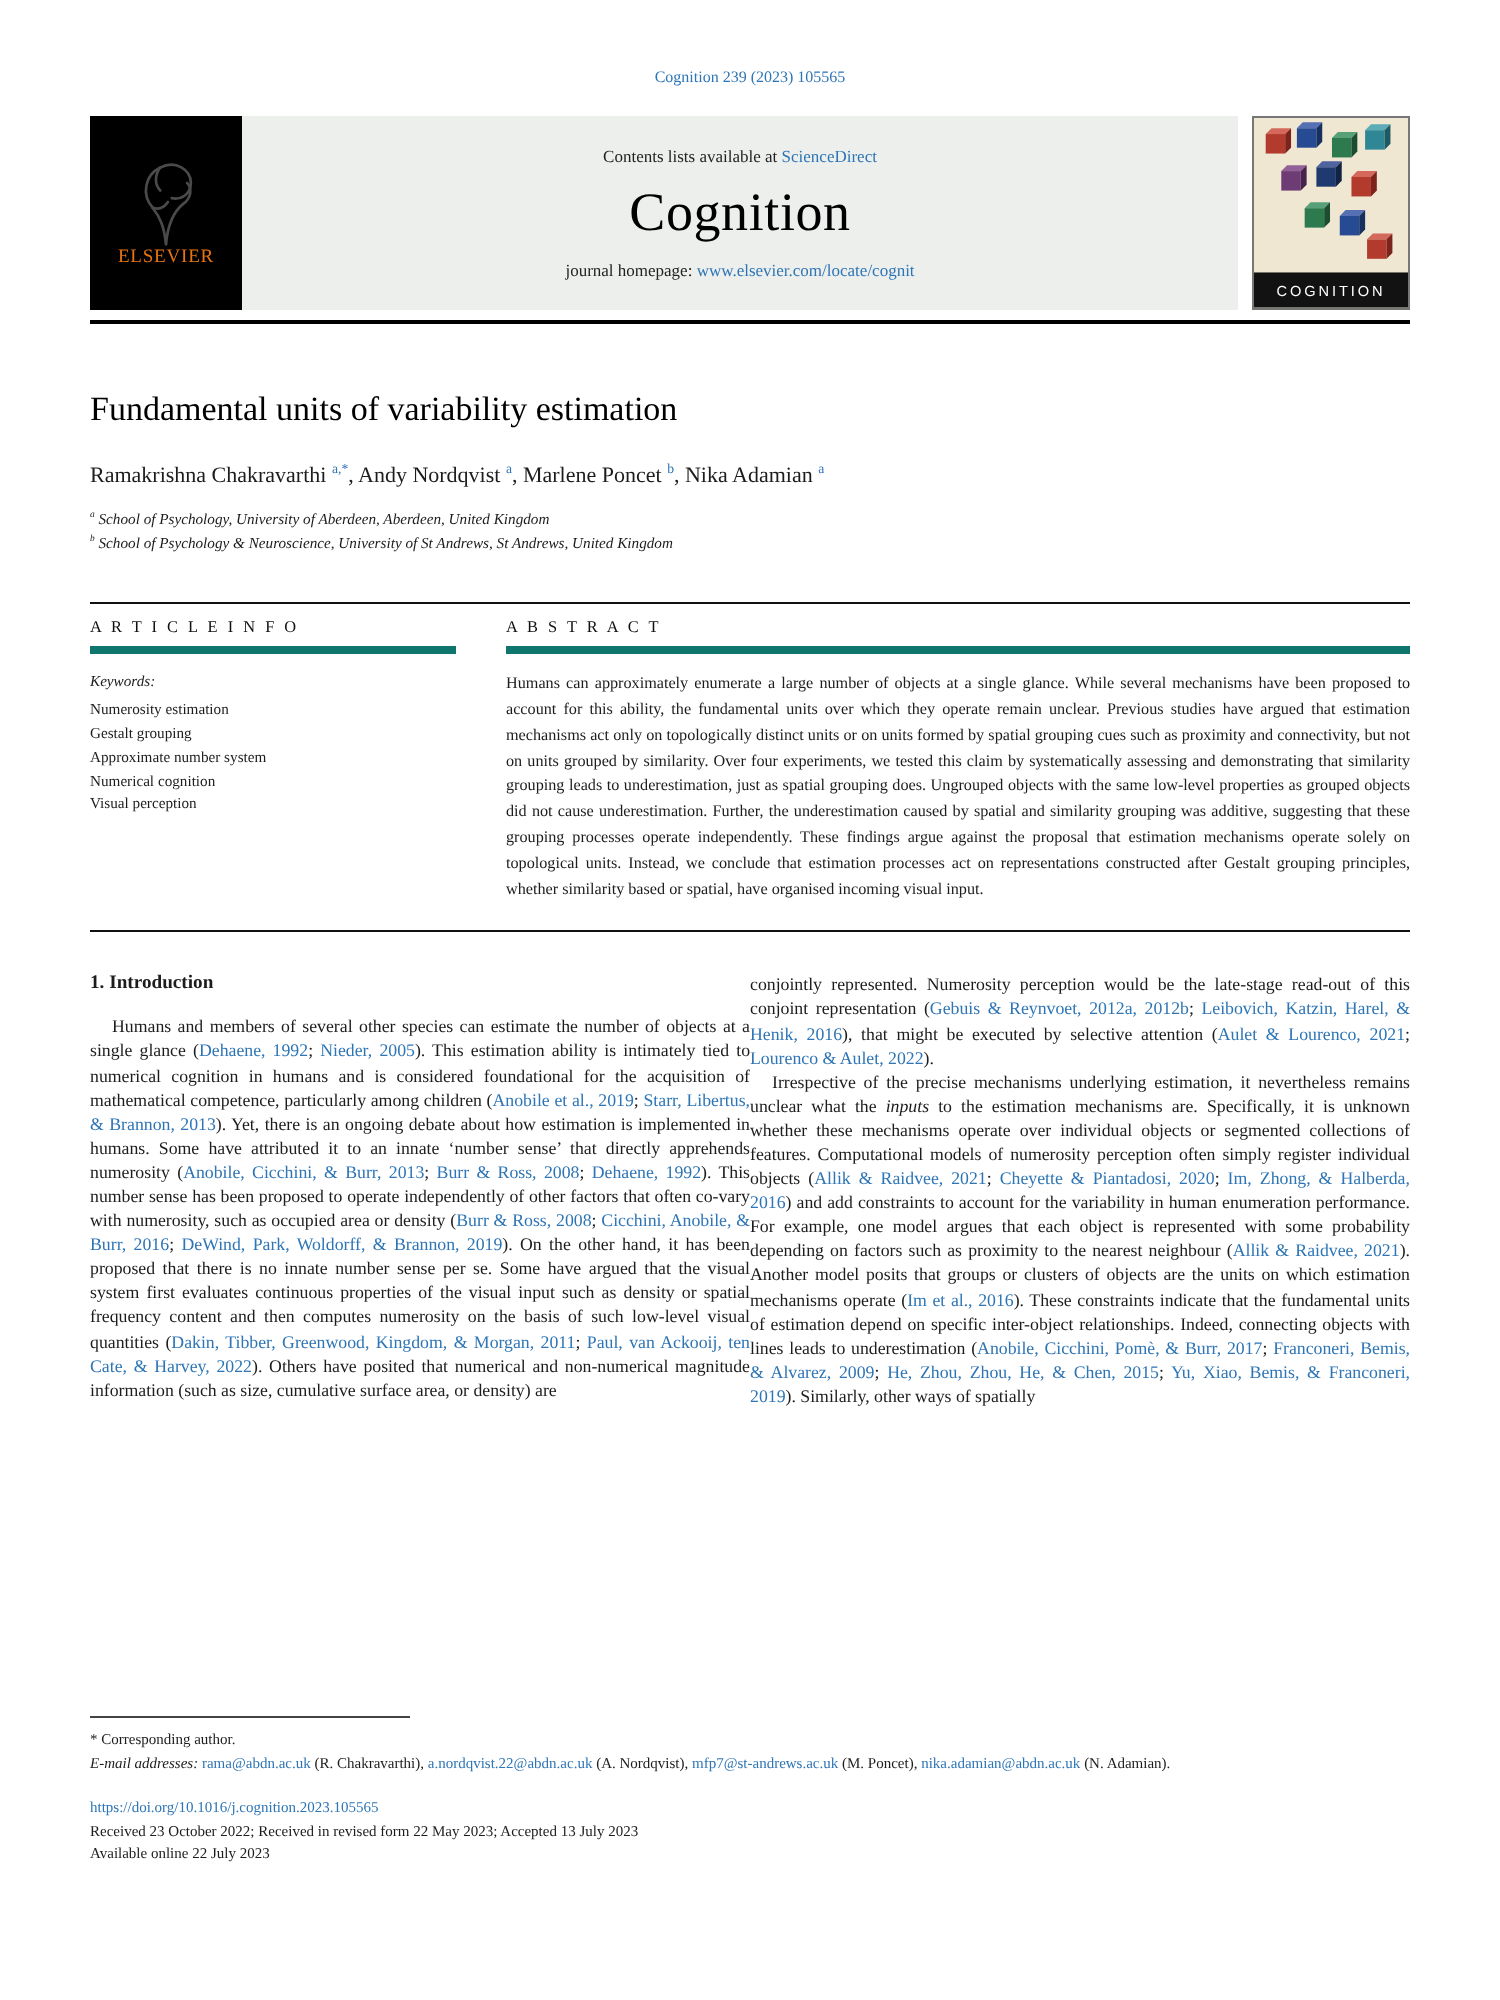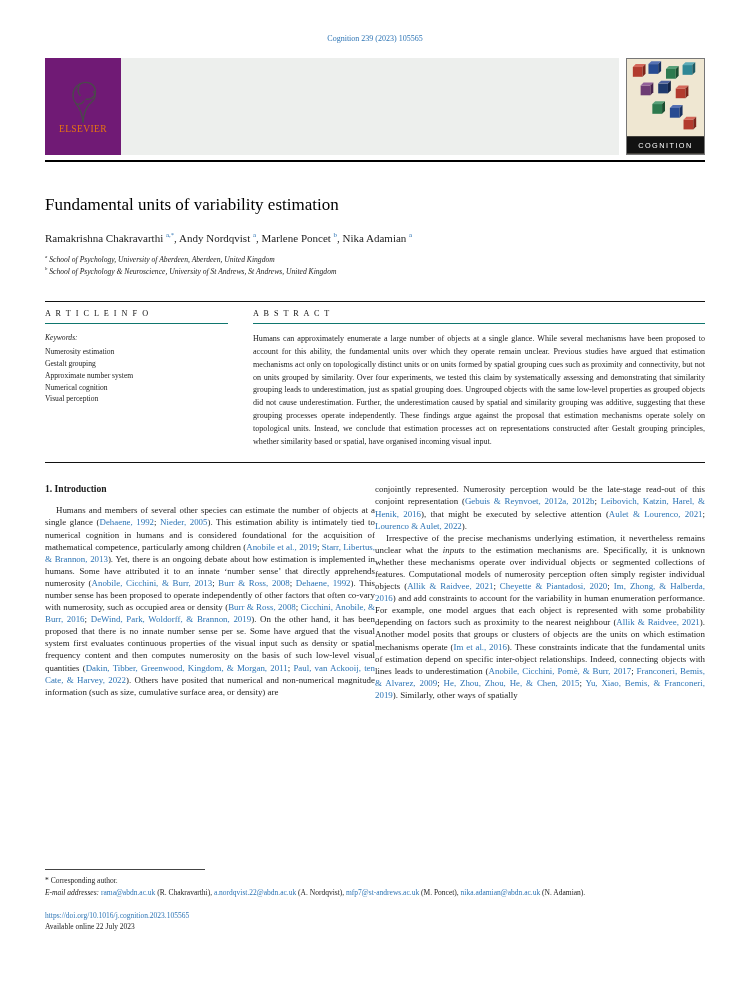--- a/index.html
+++ b/index.html
@@ -7,40 +7,40 @@
   body{width:750px;height:1000px;font-family:"Liberation Serif","DejaVu Serif",serif;color:#1c1c1c}
   .page{position:relative;width:750px;height:956px;padding:34px 45px;overflow:hidden;background:#fff}
   .lnk{color:#2e75b5;cursor:pointer}
   .it{font-style:italic}
   sup{font-size:62%;line-height:0;vertical-align:super}
 
   .journal-ref{text-align:center;font-size:8px;margin-bottom:15px}
 
   .header-row{display:flex;gap:7px;height:97px}
   .header-main{flex:1;background:#edefed;display:flex}
-  .logo-box{width:76px;background:#701a75;display:flex;flex-direction:column;align-items:center;justify-content:center;gap:1px;flex:none}
+  .logo-box{width:76px;background:#000000;display:flex;flex-direction:column;align-items:center;justify-content:center;gap:1px;flex:none}
   .elsevier-label{color:#e87410;font-size:9.5px;letter-spacing:.4px}
   .header-center{flex:1;display:flex;flex-direction:column;align-items:center;justify-content:center;gap:8px;padding:6px 10px;text-align:center}
   .contents-line{font-size:8.5px;color:#222}
   .journal-title{font-size:27px;letter-spacing:.3px;color:#000}
   .homepage-line{font-size:8.5px;color:#222}
   .cover{width:79px;height:97px;border:1px solid #777;flex:none;background:#efe7d2}
   .cover svg{display:block;width:100%;height:100%}
 
   .thick-rule{border-top:2.5px solid #000;margin-top:5px}
 
   .article-title{font-size:17px;font-weight:normal;margin-top:33px;color:#000}
   .authors-line{font-size:11px;margin-top:17px}
   .affiliations{margin-top:10px;font-size:7.6px;font-style:italic;line-height:1.6}
   .aff-line{display:block}
 
   .meta-section{display:flex;gap:25px;margin-top:23px;border-top:1.2px solid #111;border-bottom:1.2px solid #111;padding:7px 0 14px}
   .meta-left{width:183px;flex:none}
   .meta-right{flex:1;min-width:0}
-  .col-heading{font-size:8.2px;letter-spacing:1.5px;padding-bottom:5px;border-bottom:1px solid #0f766e;margin-bottom:9px;color:#111}
+  .col-heading{font-size:8.2px;letter-spacing:1.5px;padding-bottom:5px;border-bottom:4px solid #0f766e;margin-bottom:9px;color:#111}
   .keywords-label{font-size:7.6px;font-style:italic;margin-bottom:4px}
   .keyword-item{font-size:7.6px;line-height:1.55}
   .abstract-text{font-size:8.1px;line-height:1.58;text-align:justify;color:#1c1c1c}
 
   .body-cols{display:flex;margin-top:20px}
   .body-col{flex:1;min-width:0}
   .section-heading{font-size:9.6px;font-weight:bold;margin-bottom:10px}
   .body-par{font-size:8.9px;line-height:12.1px;text-align:justify}
   .indent{text-indent:11px}
 
@@ -64,20 +64,29 @@
         <svg width="40" height="44" viewBox="0 0 40 46">
           <g fill="none" stroke="#4a4a4a" stroke-width="1.4" stroke-linecap="round">
             <path d="M20 45 C19 36 17 31 13 26"></path>
             <path d="M13 26 C7 19 9 9 17 5 C25 1 33 6 33 13 C33 19 28 22 23 21"></path>
             <path d="M20 45 C21 34 24 28 29 24 C33 21 34 16 31 13"></path>
             <path d="M13 26 C16 27 19 26 21 23"></path>
             <path d="M17 5 C14 9 14 14 17 17"></path>
           </g>
         </svg>
         <div class="elsevier-label">ELSEVIER</div>
+      </div>
+      <div class="header-center">
+        <div class="contents-line">
+          <span>Contents lists available at </span><span class="lnk">ScienceDirect</span>
+        </div>
+        <div class="journal-title">Cognition</div>
+        <div class="homepage-line">
+          <span>journal homepage: </span><span class="lnk">www.elsevier.com/locate/cognit</span>
+        </div>
       </div>
     </div>
     <div class="cover">
       <svg viewBox="0 0 79 97">
         <rect width="79" height="97" fill="#efe7d2"></rect>
         <g>
           <rect x="6" y="8" width="10" height="10" fill="#b23b2e"></rect>
             <polygon points="6,8 9,5 19,5 16,8" fill="#d4685a"></polygon>
             <polygon points="16,8 19,5 19,15 16,18" fill="#7c241b"></polygon>
           <rect x="22" y="5" width="10" height="10" fill="#274b92"></rect>
@@ -150,16 +159,17 @@
       <p class="body-par"><span>conjointly represented. Numerosity perception would be the late-stage read-out of this conjoint representation (</span><span class="lnk">Gebuis &amp; Reynvoet, 2012a, 2012b</span><span>; </span><span class="lnk">Leibovich, Katzin, Harel, &amp; Henik, 2016</span><span>), that might be executed by selective attention (</span><span class="lnk">Aulet &amp; Lourenco, 2021</span><span>; </span><span class="lnk">Lourenco &amp; Aulet, 2022</span><span>).</span></p>
       <p class="body-par indent"><span>Irrespective of the precise mechanisms underlying estimation, it nevertheless remains unclear what the </span><span class="it">inputs</span><span> to the estimation mechanisms are. Specifically, it is unknown whether these mechanisms operate over individual objects or segmented collections of features. Computational models of numerosity perception often simply register individual objects (</span><span class="lnk">Allik &amp; Raidvee, 2021</span><span>; </span><span class="lnk">Cheyette &amp; Piantadosi, 2020</span><span>; </span><span class="lnk">Im, Zhong, &amp; Halberda, 2016</span><span>) and add constraints to account for the variability in human enumeration performance. For example, one model argues that each object is represented with some probability depending on factors such as proximity to the nearest neighbour (</span><span class="lnk">Allik &amp; Raidvee, 2021</span><span>). Another model posits that groups or clusters of objects are the units on which estimation mechanisms operate (</span><span class="lnk">Im et al., 2016</span><span>). These constraints indicate that the fundamental units of estimation depend on specific inter-object relationships. Indeed, connecting objects with lines leads to underestimation (</span><span class="lnk">Anobile, Cicchini, Pomè, &amp; Burr, 2017</span><span>; </span><span class="lnk">Franconeri, Bemis, &amp; Alvarez, 2009</span><span>; </span><span class="lnk">He, Zhou, Zhou, He, &amp; Chen, 2015</span><span>; </span><span class="lnk">Yu, Xiao, Bemis, &amp; Franconeri, 2019</span><span>). Similarly, other ways of spatially</span></p>
     </div>
   </div>
 
   <div class="footer">
     <div class="fn-rule"></div>
     <div class="fn-line">* Corresponding author.</div>
     <div class="fn-line"><span class="it">E-mail addresses: </span><span class="lnk">rama@abdn.ac.uk</span><span> (R. Chakravarthi), </span><span class="lnk">a.nordqvist.22@abdn.ac.uk</span><span> (A. Nordqvist), </span><span class="lnk">mfp7@st-andrews.ac.uk</span><span> (M. Poncet), </span><span class="lnk">nika.adamian@abdn.ac.uk</span><span> (N. Adamian).</span></div>
     <div class="doi-line lnk">https://doi.org/10.1016/j.cognition.2023.105565</div>
+    <div class="meta-line">Received 23 October 2022; Received in revised form 22 May 2023; Accepted 13 July 2023</div>
     <div class="meta-line">Available online 22 July 2023</div>
   </div>
 
 </div>
 
 </body></html>

